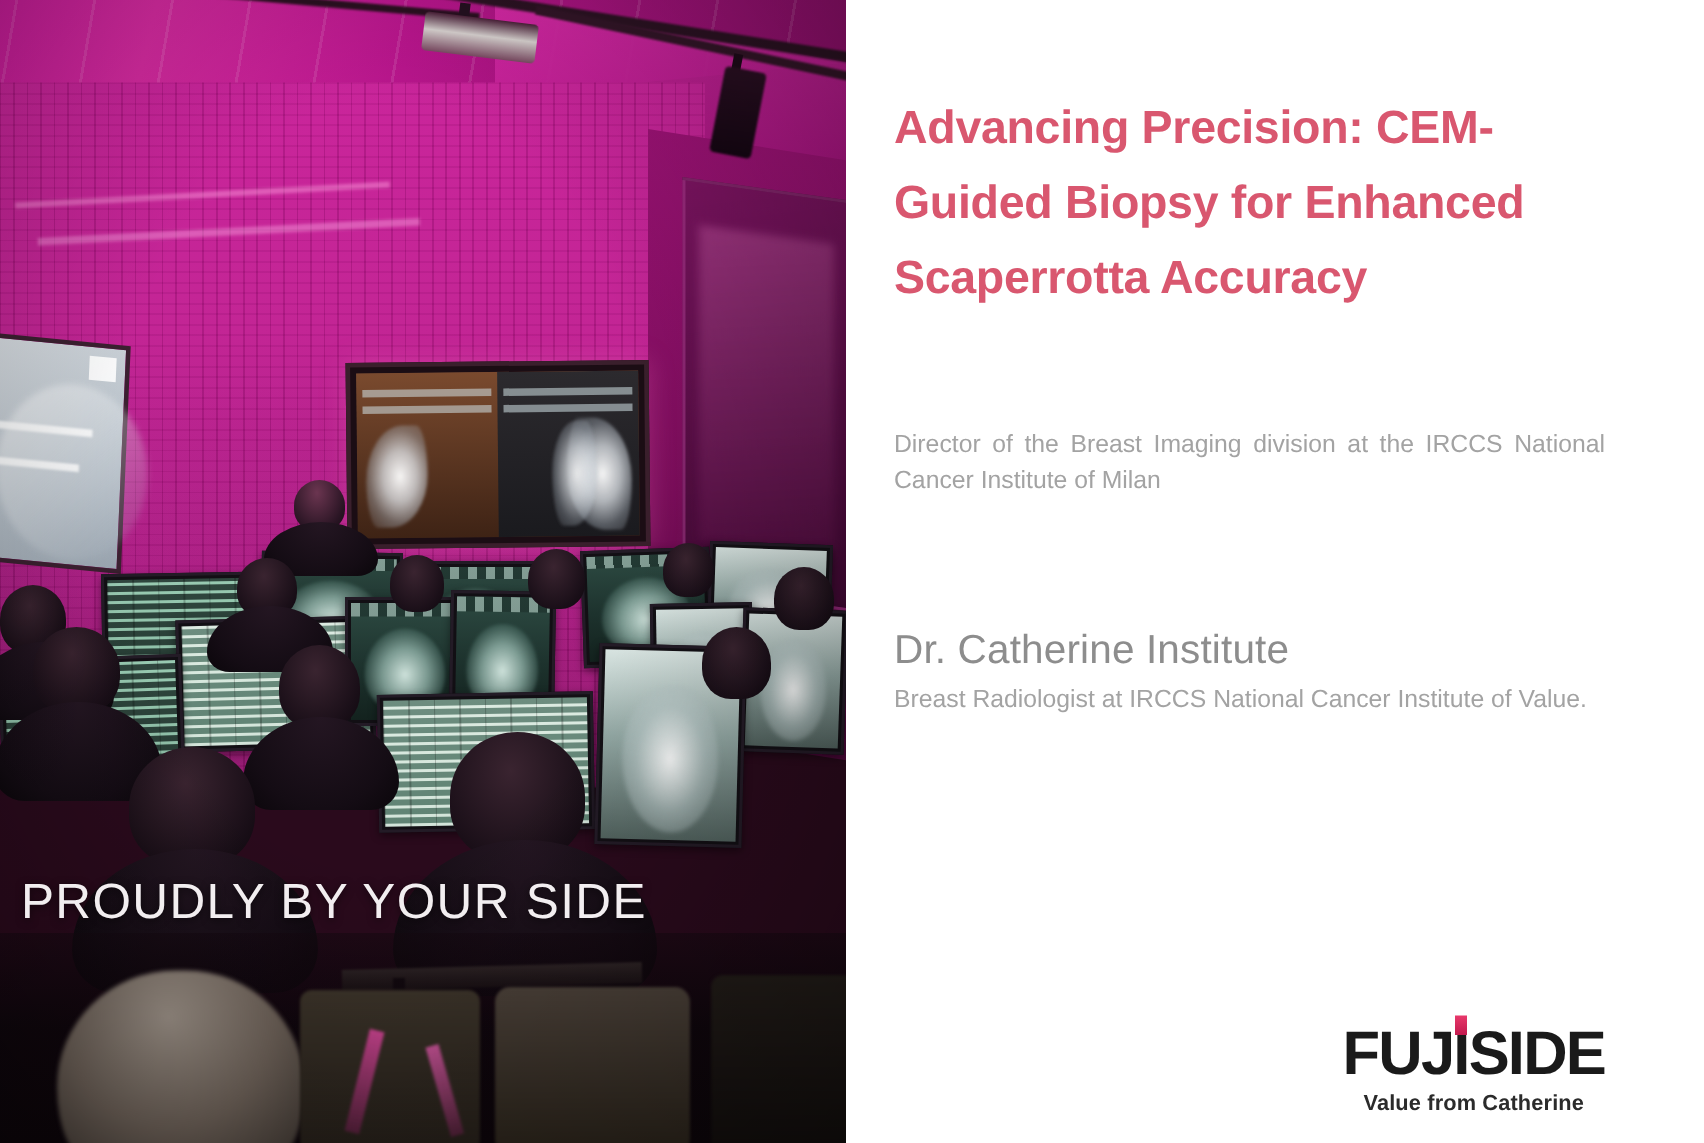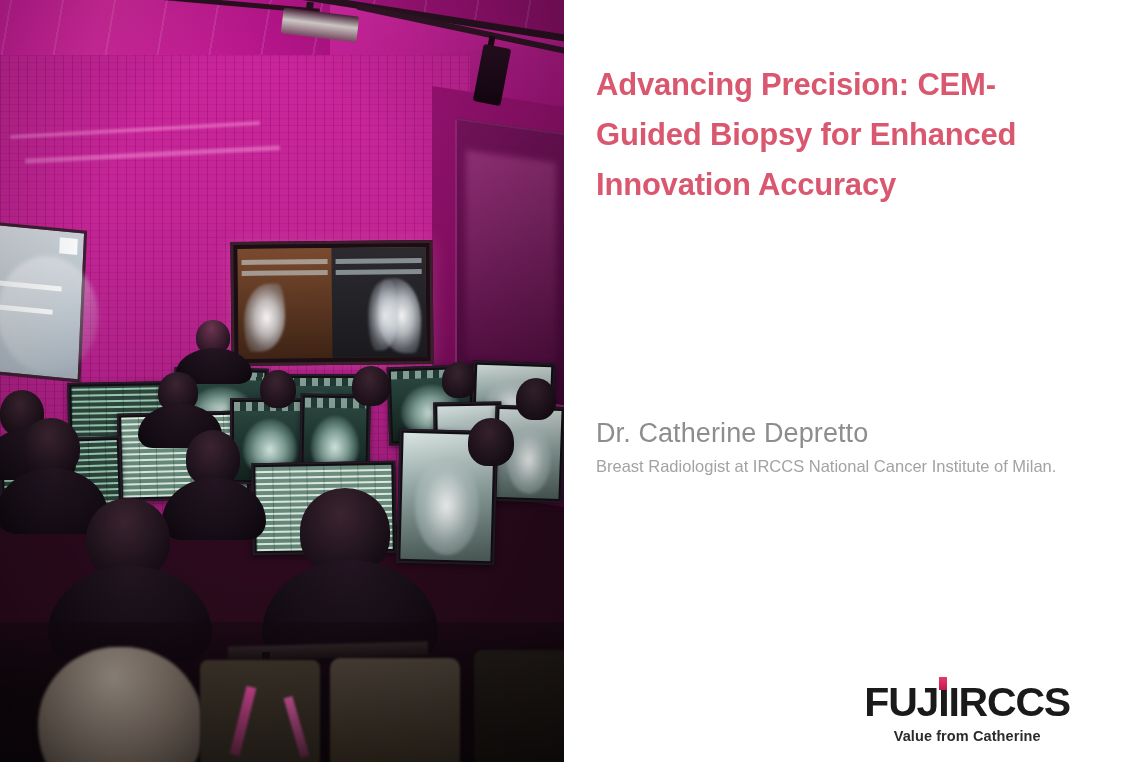--- a/index.html
+++ b/index.html
@@ -587,35 +587,37 @@
     <div class="ph-layer fg-dark"></div>
     <div class="ph-layer fg-person-a"></div>
     <div class="ph-layer fg-chair-a"></div>
     <div class="ph-layer fg-pink-strap"></div>
     <div class="ph-layer fg-pink-strap2"></div>
     <div class="ph-layer fg-chair-b"></div>
     <div class="ph-layer fg-chair-c"></div>
 
     <div class="ph-layer photo-vignette"></div>
 
+    <div id="tagline">PROUDLY BY YOUR SIDE</div>
   </div>
 
   <div id="gradient-rule"></div>
 
   <div id="content">
 
-    <div id="title">Advancing Precision: CEM-Guided Biopsy for Enhanced Innovation Accuracy</div>
+    <div id="title">Advancing Precision: CEM-Guided Biopsy for Enhanced Scaperrotta Accuracy</div>
 
     <div class="person" id="person-1">
+      <div class="person-role">Director of the Breast Imaging division at the IRCCS National Cancer Institute of Milan</div>
     </div>
 
     <div class="person" id="person-2">
-      <div class="person-name">Dr. Catherine Depretto</div>
-      <div class="person-role">Breast Radiologist at IRCCS National Cancer Institute of Milan.</div>
+      <div class="person-name">Dr. Catherine Institute</div>
+      <div class="person-role">Breast Radiologist at IRCCS National Cancer Institute of Value.</div>
     </div>
 
     <div id="logo">
-      <div id="logo-wordmark"><span>FUJ</span><span class="dot-i">I</span><span>IRCCS</span></div>
+      <div id="logo-wordmark"><span>FUJ</span><span class="dot-i">I</span><span>SIDE</span></div>
       <div id="logo-tagline">Value from Catherine</div>
     </div>
 
   </div>
 </div>
 
 </body></html>

